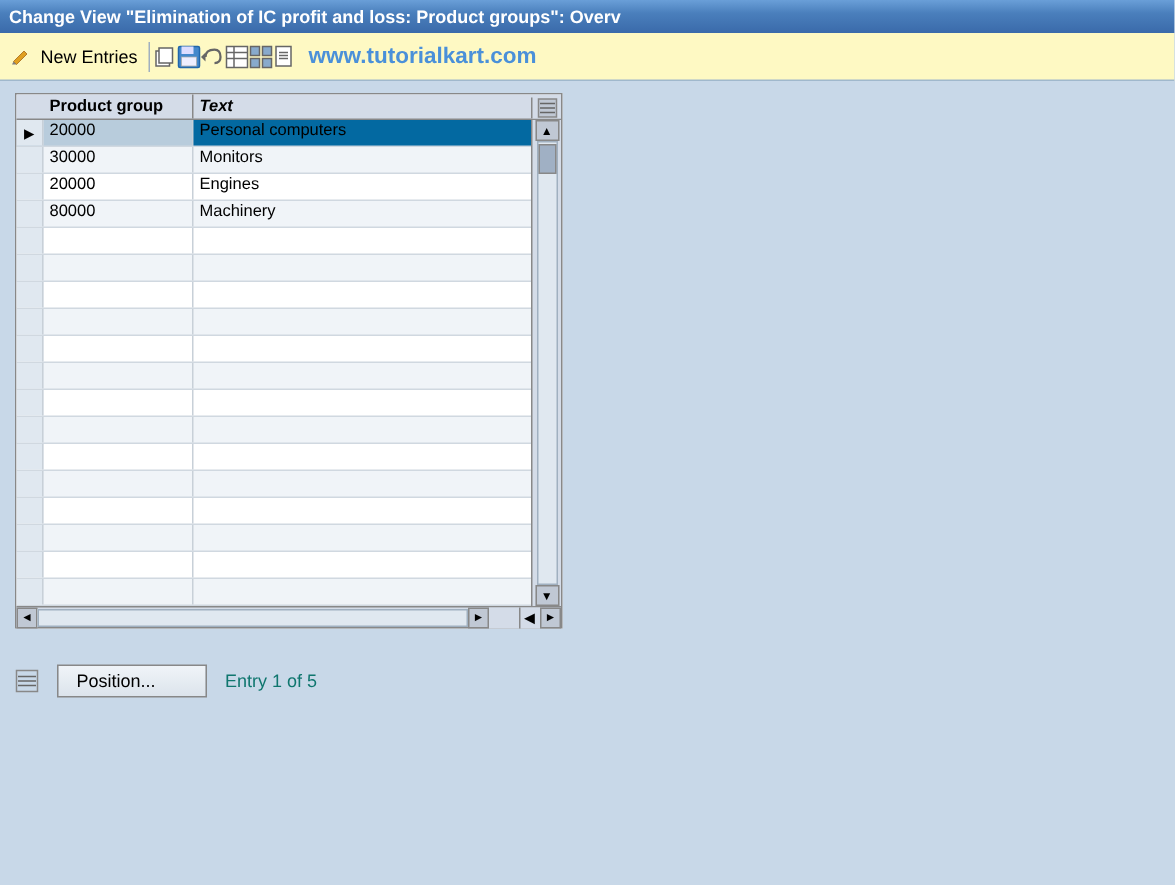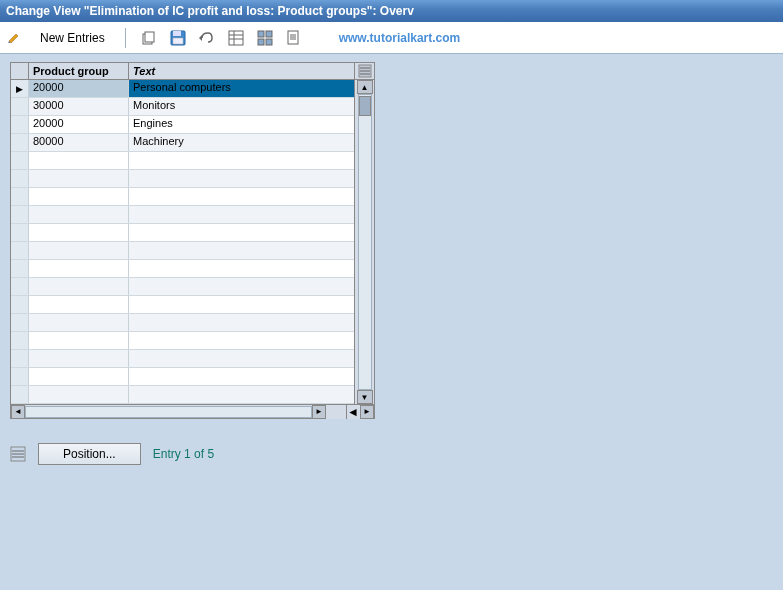--- a/index.html
+++ b/index.html
@@ -17,26 +17,26 @@
       color: white;
       font-size: 12px;
       font-weight: bold;
       padding: 3px 6px;
       display: flex;
       align-items: center;
       height: 22px;
     }
 
     .toolbar {
-      background-color: #ffffff;
+      background-color: #fef9c3;
       border-bottom: 1px solid #a0b8cc;
       padding: 3px 6px;
       display: flex;
       align-items: center;
-      gap: 13px;
+      gap: 0;
       height: 32px;
     }
 
     .toolbar-btn {
       display: flex;
       align-items: center;
       gap: 3px;
       cursor: pointer;
       padding: 2px 4px;
       border: 1px solid transparent;
@@ -70,20 +70,21 @@
       border: 1px solid #888;
       background: #fff;
       width: 365px;
       margin-bottom: 8px;
     }
 
     .table-header {
       display: flex;
       background-color: #d4dce8;
       border-bottom: 1px solid #888;
+      align-items: flex-end;
     }
 
     .col-selector {
       width: 18px;
       min-width: 18px;
       border-right: 1px solid #888;
       background-color: #d4dce8;
     }
 
     .col-product-group {
@@ -237,21 +238,21 @@
       padding: 8px 10px;
       gap: 12px;
     }
 
     .position-btn {
       display: flex;
       align-items: center;
       gap: 4px;
       background: linear-gradient(to bottom, #f0f4f8, #dce4ec);
       border: 1px solid #888;
-      padding: 3px 24px;
+      padding: 3px 12px;
       cursor: pointer;
       font-size: 12px;
       min-width: 100px;
     }
 
     .entry-info {
       font-size: 12px;
       color: #0f766e;
     }
   </style>
@@ -319,21 +320,21 @@
 
   <span class="toolbar-icon" style="cursor:pointer">
     <svg width="16" height="16" viewBox="0 0 16 16">
       <rect x="2" y="1" width="10" height="13" fill="white" stroke="#666" stroke-width="1"></rect>
       <line x1="4" y1="5" x2="10" y2="5" stroke="#666" stroke-width="1"></line>
       <line x1="4" y1="7" x2="10" y2="7" stroke="#666" stroke-width="1"></line>
       <line x1="4" y1="9" x2="10" y2="9" stroke="#666" stroke-width="1"></line>
     </svg>
   </span>
 
-  <div style="margin-left:24px; color:#4a90d9; font-weight:bold; font-size:12px;">www.tutorialkart.com</div>
+  <div style="margin-left:8px; color:#4a90d9; font-weight:bold; font-size:15px;">www.tutorialkart.com</div>
 </div>
 
 <div class="main-content">
   <div class="table-container">
 
     <div class="table-header" style="display:flex;">
       <div class="col-selector"></div>
       <div class="col-product-group">Product group</div>
       <div class="col-text">Text</div>
       <div class="col-icon">

